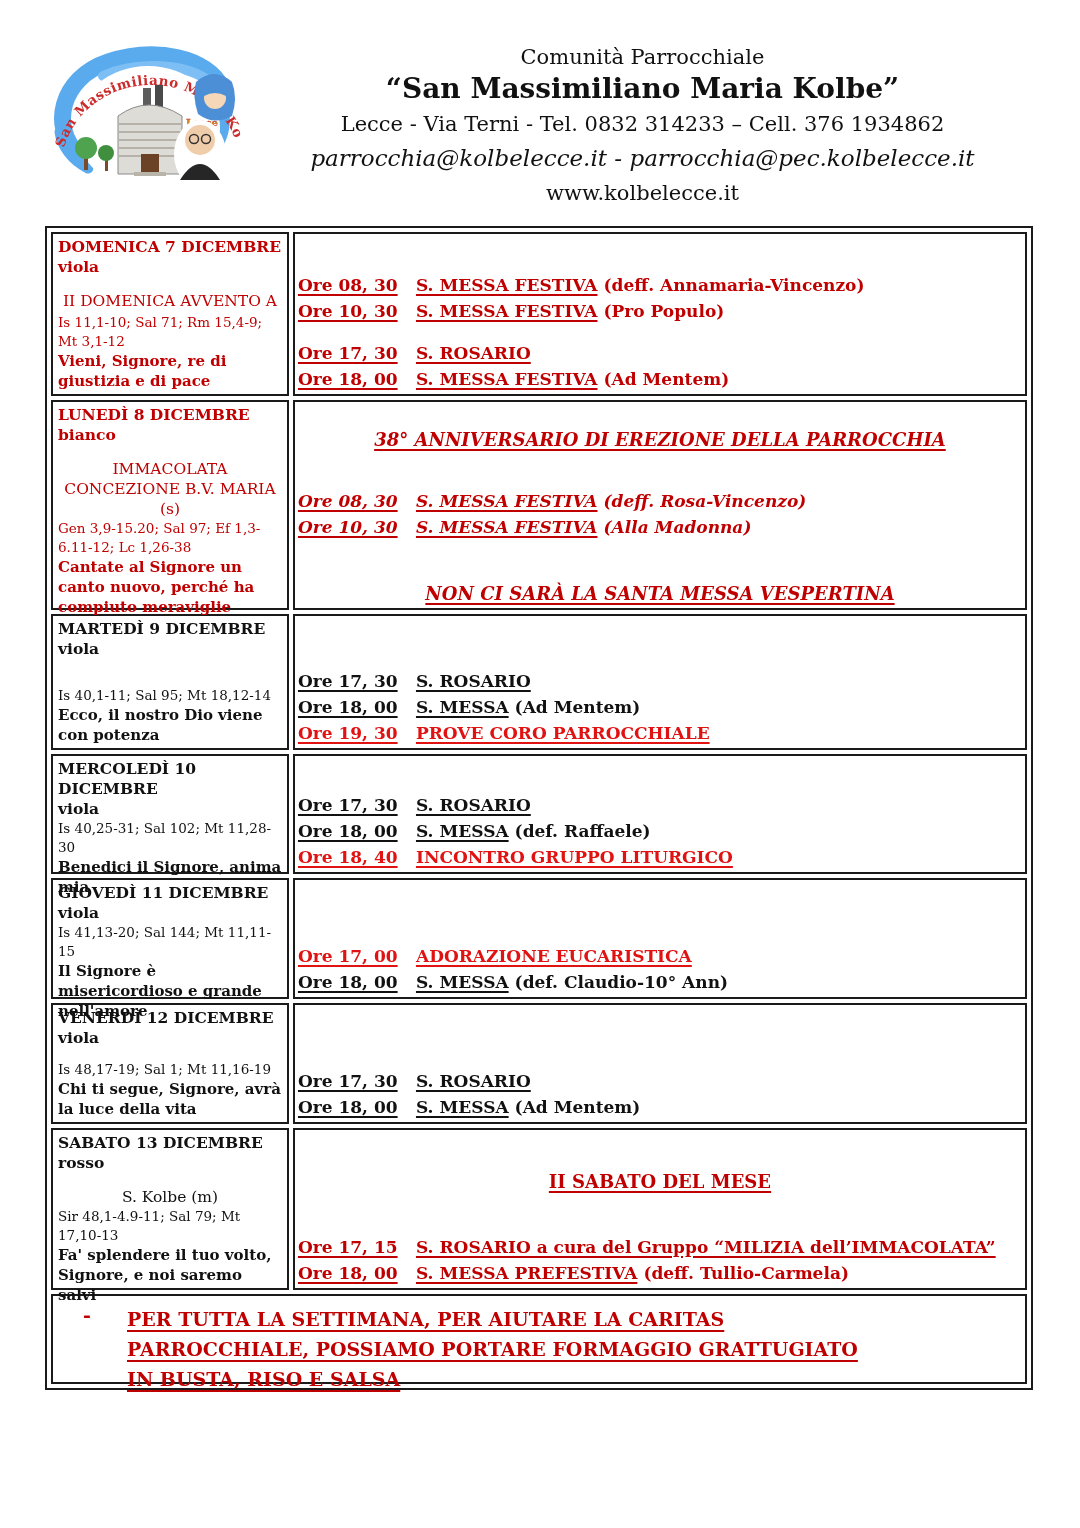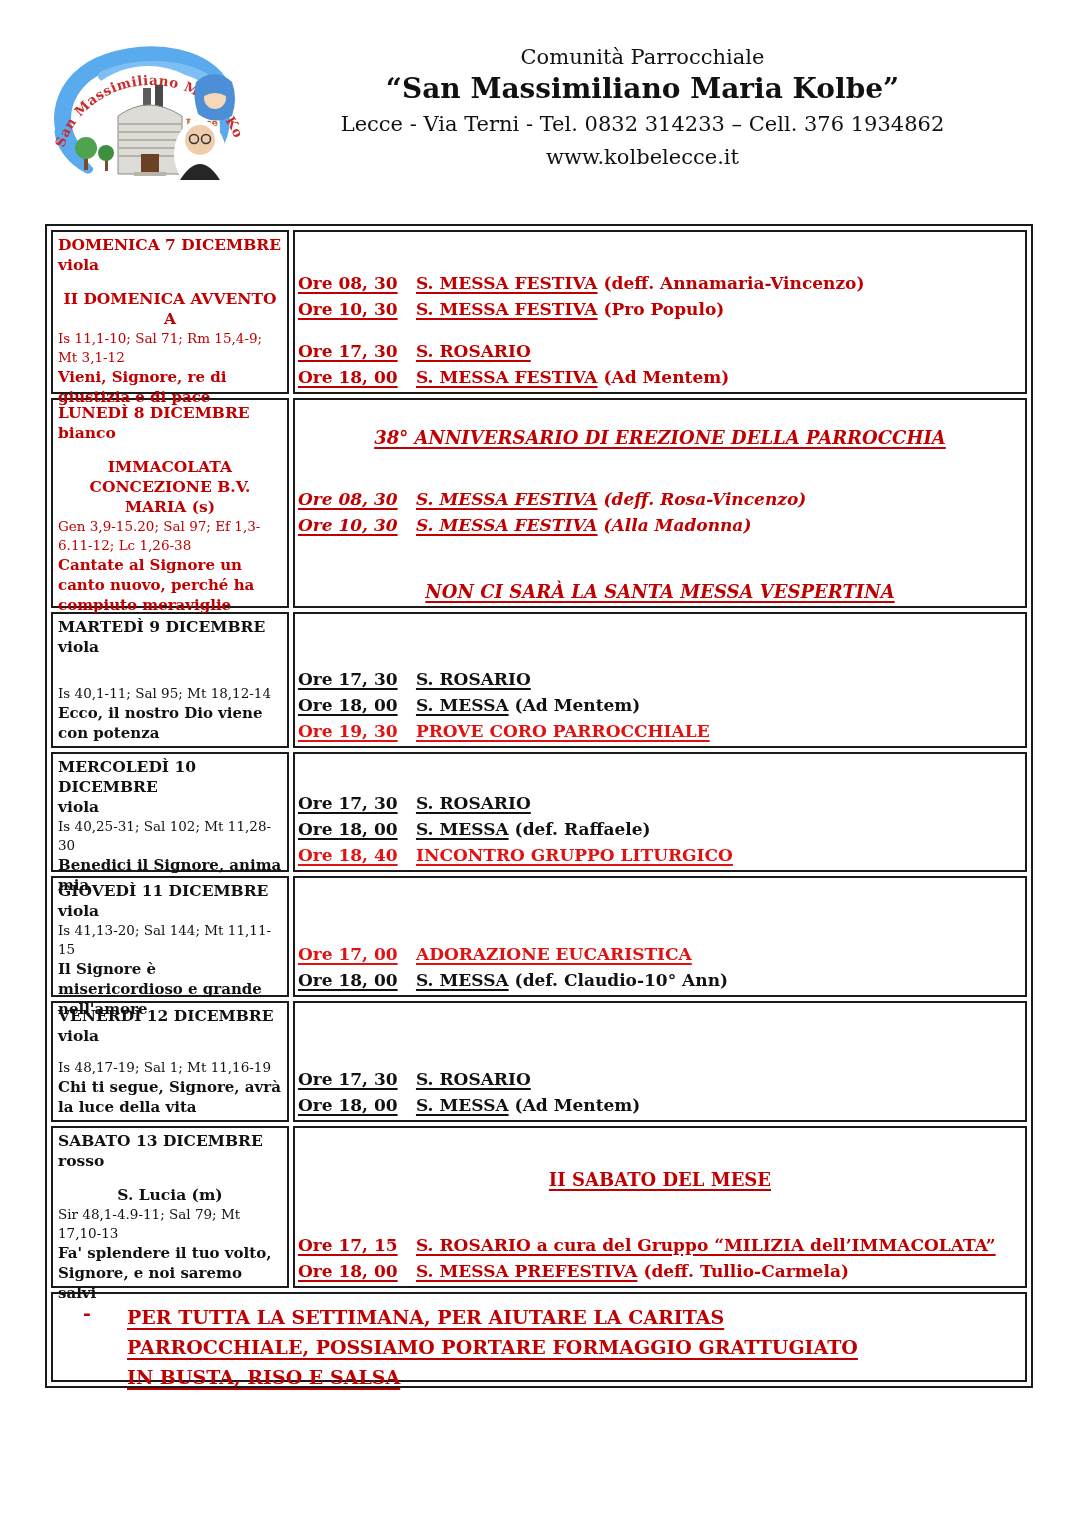--- a/index.html
+++ b/index.html
@@ -39,21 +39,21 @@
   td.cl{width:236px;}
   td.cr{width:728px;}
   .theme-red{color:var(--red);}
   .hl{color:var(--red2);}
   
   .box{display:flex;flex-direction:column;padding:3px 5px;}
   .r1 .box{height:160px}.r2 .box{height:206px}.r3 .box{height:132px}
   .r4 .box{height:116px}.r5 .box{height:117px}.r6 .box{height:117px}.r7 .box{height:158px}
   .day-title{font-size:15.5px;font-weight:bold;line-height:20px;}
   .day-color{font-size:15.5px;font-weight:bold;line-height:20px;}
-  .day-feast{font-size:15.5px;font-weight:bold;text-align:center;margin-top:14px;line-height:20px;}
+  .day-feast{font-size:15.5px;font-weight:normal;text-align:center;margin-top:14px;line-height:20px;}
   .sp{flex:1;}
   .day-readings{font-size:13.5px;line-height:19px;}
   .day-antiphon{font-size:15px;font-weight:bold;line-height:20px;}
   
   .evbox{display:flex;flex-direction:column;padding:2px 3px;justify-content:flex-end;}
   .r1 .evbox{height:160px;padding-top:30px;}
   .r2 .evbox{height:206px;padding-top:6px;font-style:italic;}
   .r3 .evbox{height:132px;padding-top:24px;}
   .r4 .evbox{height:116px;padding-top:18px;}
   .r5 .evbox{height:117px;padding-top:34px;}
@@ -137,20 +137,21 @@
         <circle cx="146" cy="103" r="4.5" fill="none" stroke="#333" stroke-width="1.5"></circle>
         <circle cx="158" cy="103" r="4.5" fill="none" stroke="#333" stroke-width="1.5"></circle>
         <path d="M132,144 Q152,112 172,144 Z" fill="#262626"></path>
       </g>
     </svg>
   </div>
   <div class="head-text">
     <div class="ht1">Comunità Parrocchiale</div>
     <div class="ht2">“San Massimiliano Maria Kolbe”</div>
     <div class="ht3">Lecce - Via Terni - Tel. 0832 314233 – Cell. 376 1934862</div>
+    <div class="ht4">parrocchia@kolbelecce.it - parrocchia@pec.kolbelecce.it</div>
     <div class="ht5">www.kolbelecce.it</div>
   </div>
 </div>
 
 <table class="sched">
 
   <tbody>
       <tr class="r1">
     <td class="cl theme-red">
       <div class="box">
@@ -299,21 +300,21 @@
         </div>
       </div>
     </td>
   </tr>
 
   <tr class="r7">
     <td class="cl">
       <div class="box">
         <div class="day-title">SABATO 13 DICEMBRE</div>
         <div class="day-color">rosso</div>
-        <div class="day-feast">S. Lucia (m)</div>
+        <div class="day-feast">S. Kolbe (m)</div>
         <div class="sp"></div>
         <div class="day-readings">Sir 48,1-4.9-11; Sal 79; Mt 17,10-13</div>
         <div class="day-antiphon">Fa' splendere il tuo volto, Signore, e noi saremo salvi</div>
       </div>
     </td>
     <td class="cr theme-red">
       <div class="evbox">
         <div class="banner">II SABATO DEL MESE</div>
         <div class="events">
           <div class="ev">

